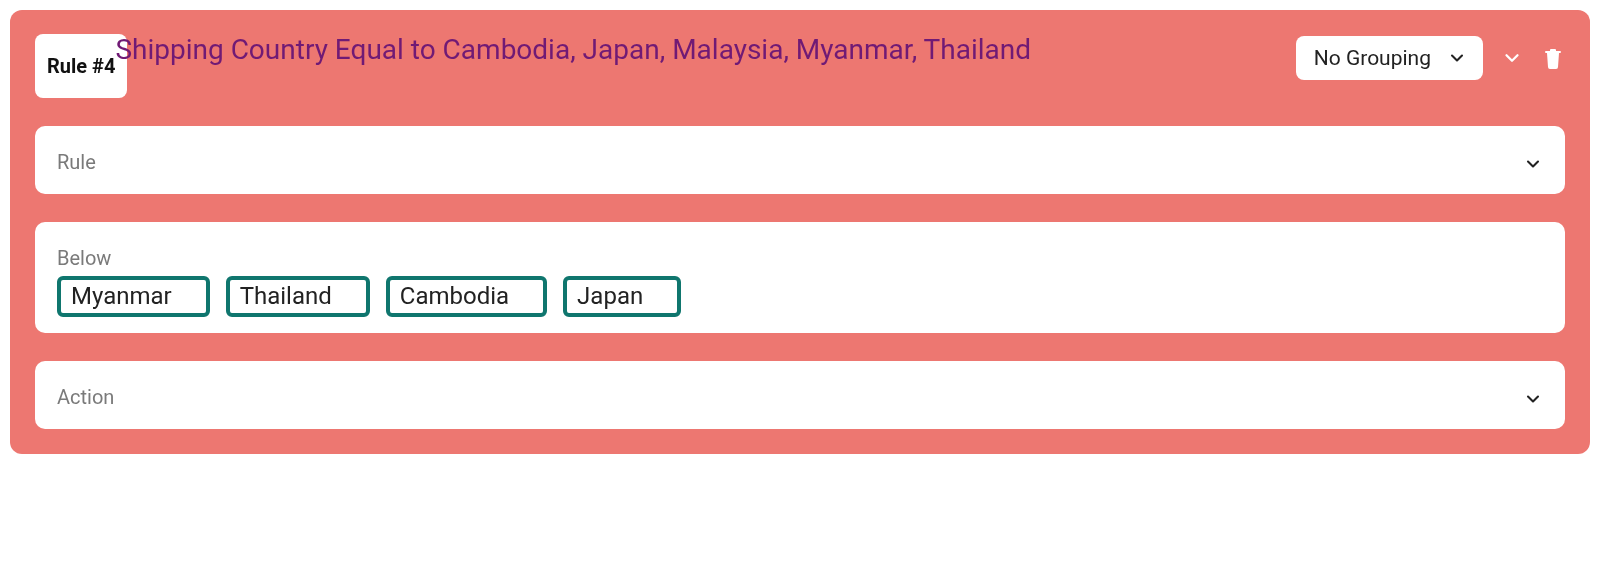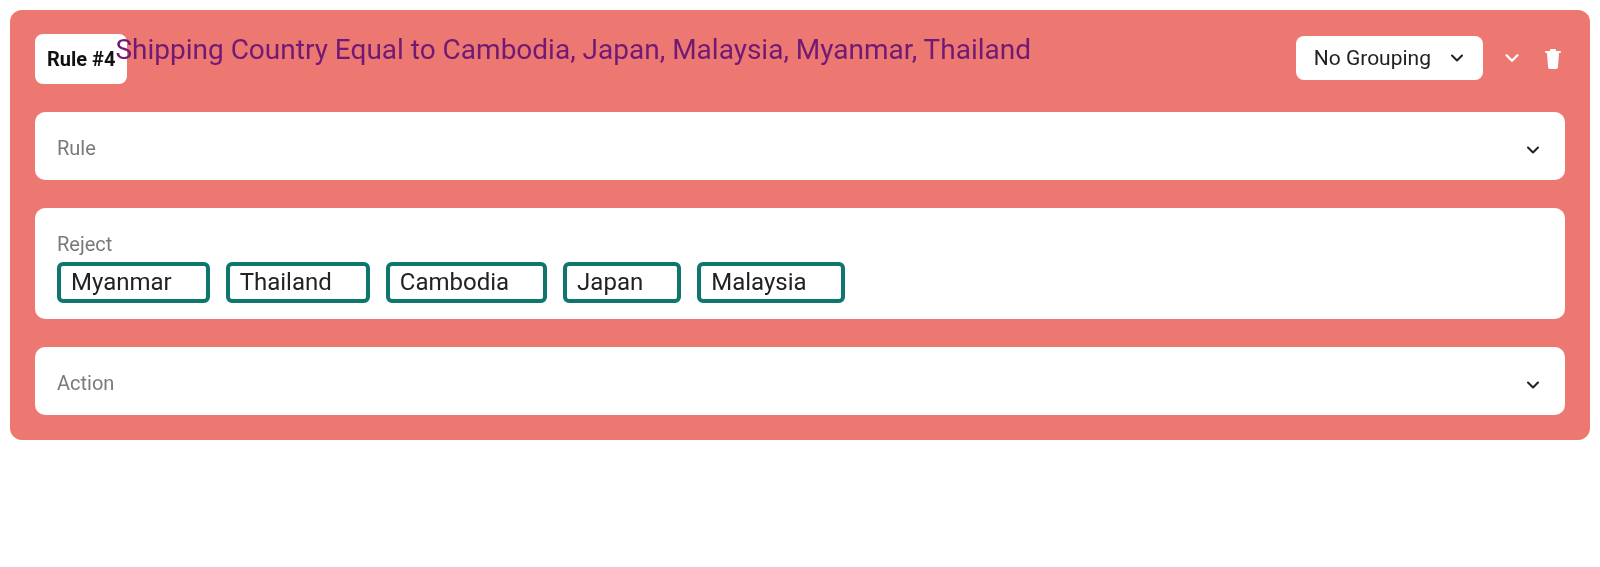--- a/index.html
+++ b/index.html
@@ -29,21 +29,21 @@
       align-items: flex-start;
       gap: 14px;
       flex: 1;
       min-width: 0;
     }
     .badge {
       background: #ffffff;
       color: #111111;
       font-weight: 700;
       font-size: 20px;
-      padding: 13px 12px;
+      padding: 20px 12px;
       border-radius: 8px;
       white-space: nowrap;
       flex-shrink: 0;
       margin-top: 2px;
     }
     .rule-title {
       color: #701a75;
       font-size: 28px;
       font-weight: 400;
       line-height: 1.25;
@@ -182,27 +182,26 @@
     </div>
     <span class="chevron-dark">
       <svg width="20" height="20" viewBox="0 0 24 24" fill="none" stroke="currentColor" stroke-width="2.5" stroke-linecap="round" stroke-linejoin="round">
           <polyline points="6 9 12 15 18 9"></polyline>
         </svg>
     </span>
   </div>
 
   <div class="field-box">
     <div class="field-content">
-      <span class="field-label">Reject</span>
+      <span class="field-label">Below</span>
       <div class="chip-row" id="chip-row">
           <span class="chip">Myanmar</span>
           <span class="chip">Thailand</span>
           <span class="chip">Cambodia</span>
           <span class="chip">Japan</span>
-          <span class="chip">Malaysia</span>
         </div>
     </div>
   </div>
 
   <div class="field-box">
     <div class="field-content">
       <span class="field-label">Action</span>
     </div>
     <span class="chevron-dark">
       <svg width="20" height="20" viewBox="0 0 24 24" fill="none" stroke="currentColor" stroke-width="2.5" stroke-linecap="round" stroke-linejoin="round">

